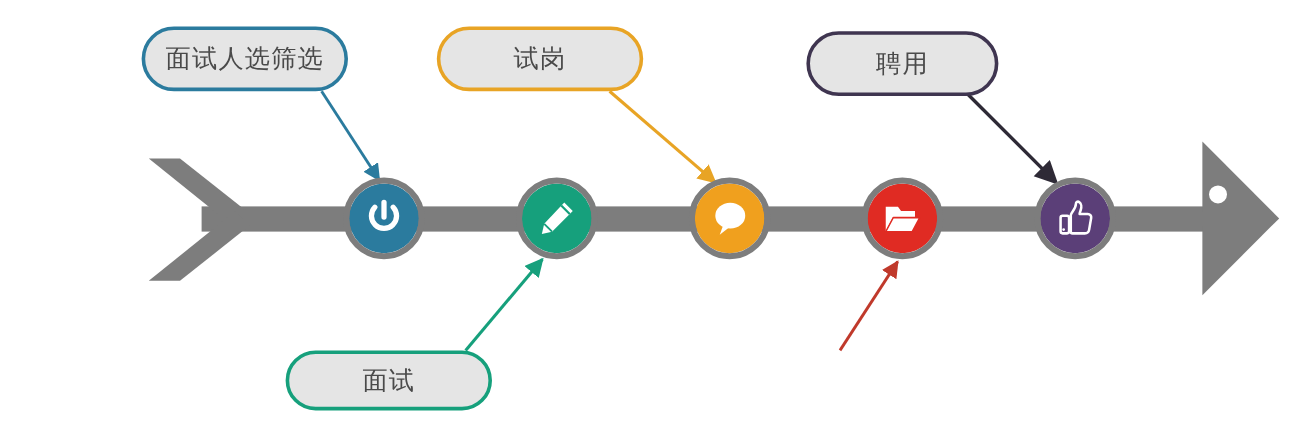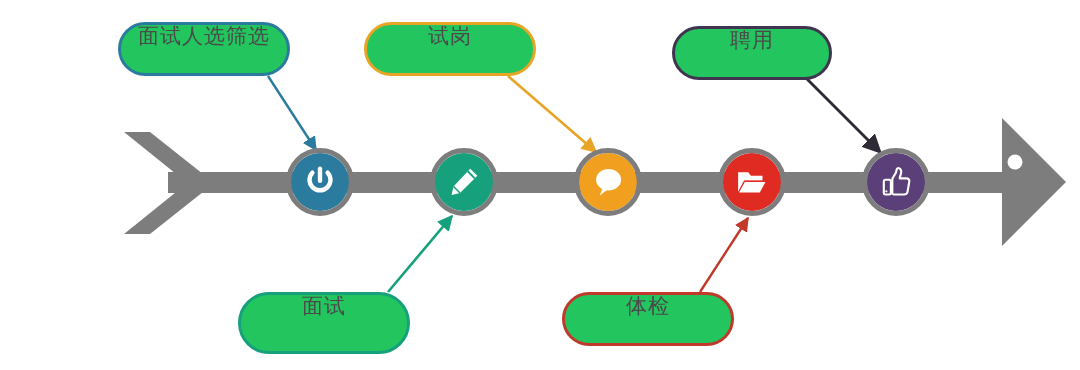--- a/index.html
+++ b/index.html
@@ -9,24 +9,24 @@
     font-family:"Liberation Sans","DejaVu Sans",sans-serif;
     overflow:hidden;
     position:relative;
   }
   #stage{position:absolute;left:0;top:0;width:1080px;height:370px;}
   #svg-layer{position:absolute;left:0;top:0;width:1080px;height:370px;}
 
   .pill{
     position:absolute;
     box-sizing:border-box;
-    background:#22c55e;
+    background:#e5e5e5;
     border-style:solid;
     display:flex;
-    align-items:flex-start;
+    align-items:center;
     justify-content:center;
     border-radius:999px;
     white-space:nowrap;
   }
   .pill span{
     color:#4a4a4a;
     font-size:21px;
     letter-spacing:1px;
     line-height:1;
     font-family:"Liberation Sans","DejaVu Sans",sans-serif;
@@ -112,27 +112,24 @@
   </div>
 
   <div class="pill" style="left:364px;top:22px;width:172px;height:54px;border-width:3px;border-color:#e8a425;">
     <span>试岗</span>
   </div>
 
   <div class="pill" style="left:672px;top:26px;width:160px;height:54px;border-width:3px;border-color:#3f3550;">
     <span>聘用</span>
   </div>
 
-  <div class="pill" style="left:238px;top:292px;width:172px;height:62px;border-width:3px;border-color:#16a07c;">
+  <div class="pill" style="left:238px;top:292px;width:172px;height:50px;border-width:3px;border-color:#16a07c;">
     <span>面试</span>
   </div>
 
-  <div class="pill" style="left:562px;top:292px;width:172px;height:54px;border-width:3px;border-color:#c0392b;">
-    <span>体检</span>
-  </div>
 
   <div class="node" style="left:286px;top:148px;width:68px;height:68px;">
     <div class="disc" style="background:#2b7b9e;"></div>
     <div class="ring"></div>
     <div class="glyph">
       <svg width="34" height="34" viewBox="0 0 24 24">
         <path d="M12 2.6 L12 11.2" stroke="#ffffff" stroke-width="3.1" stroke-linecap="round" fill="none"></path>
         <path d="M6.6 5.4 A7.4 7.4 0 1 0 17.4 5.4" stroke="#ffffff" stroke-width="3.1" stroke-linecap="round" fill="none"></path>
       </svg>
     </div>

